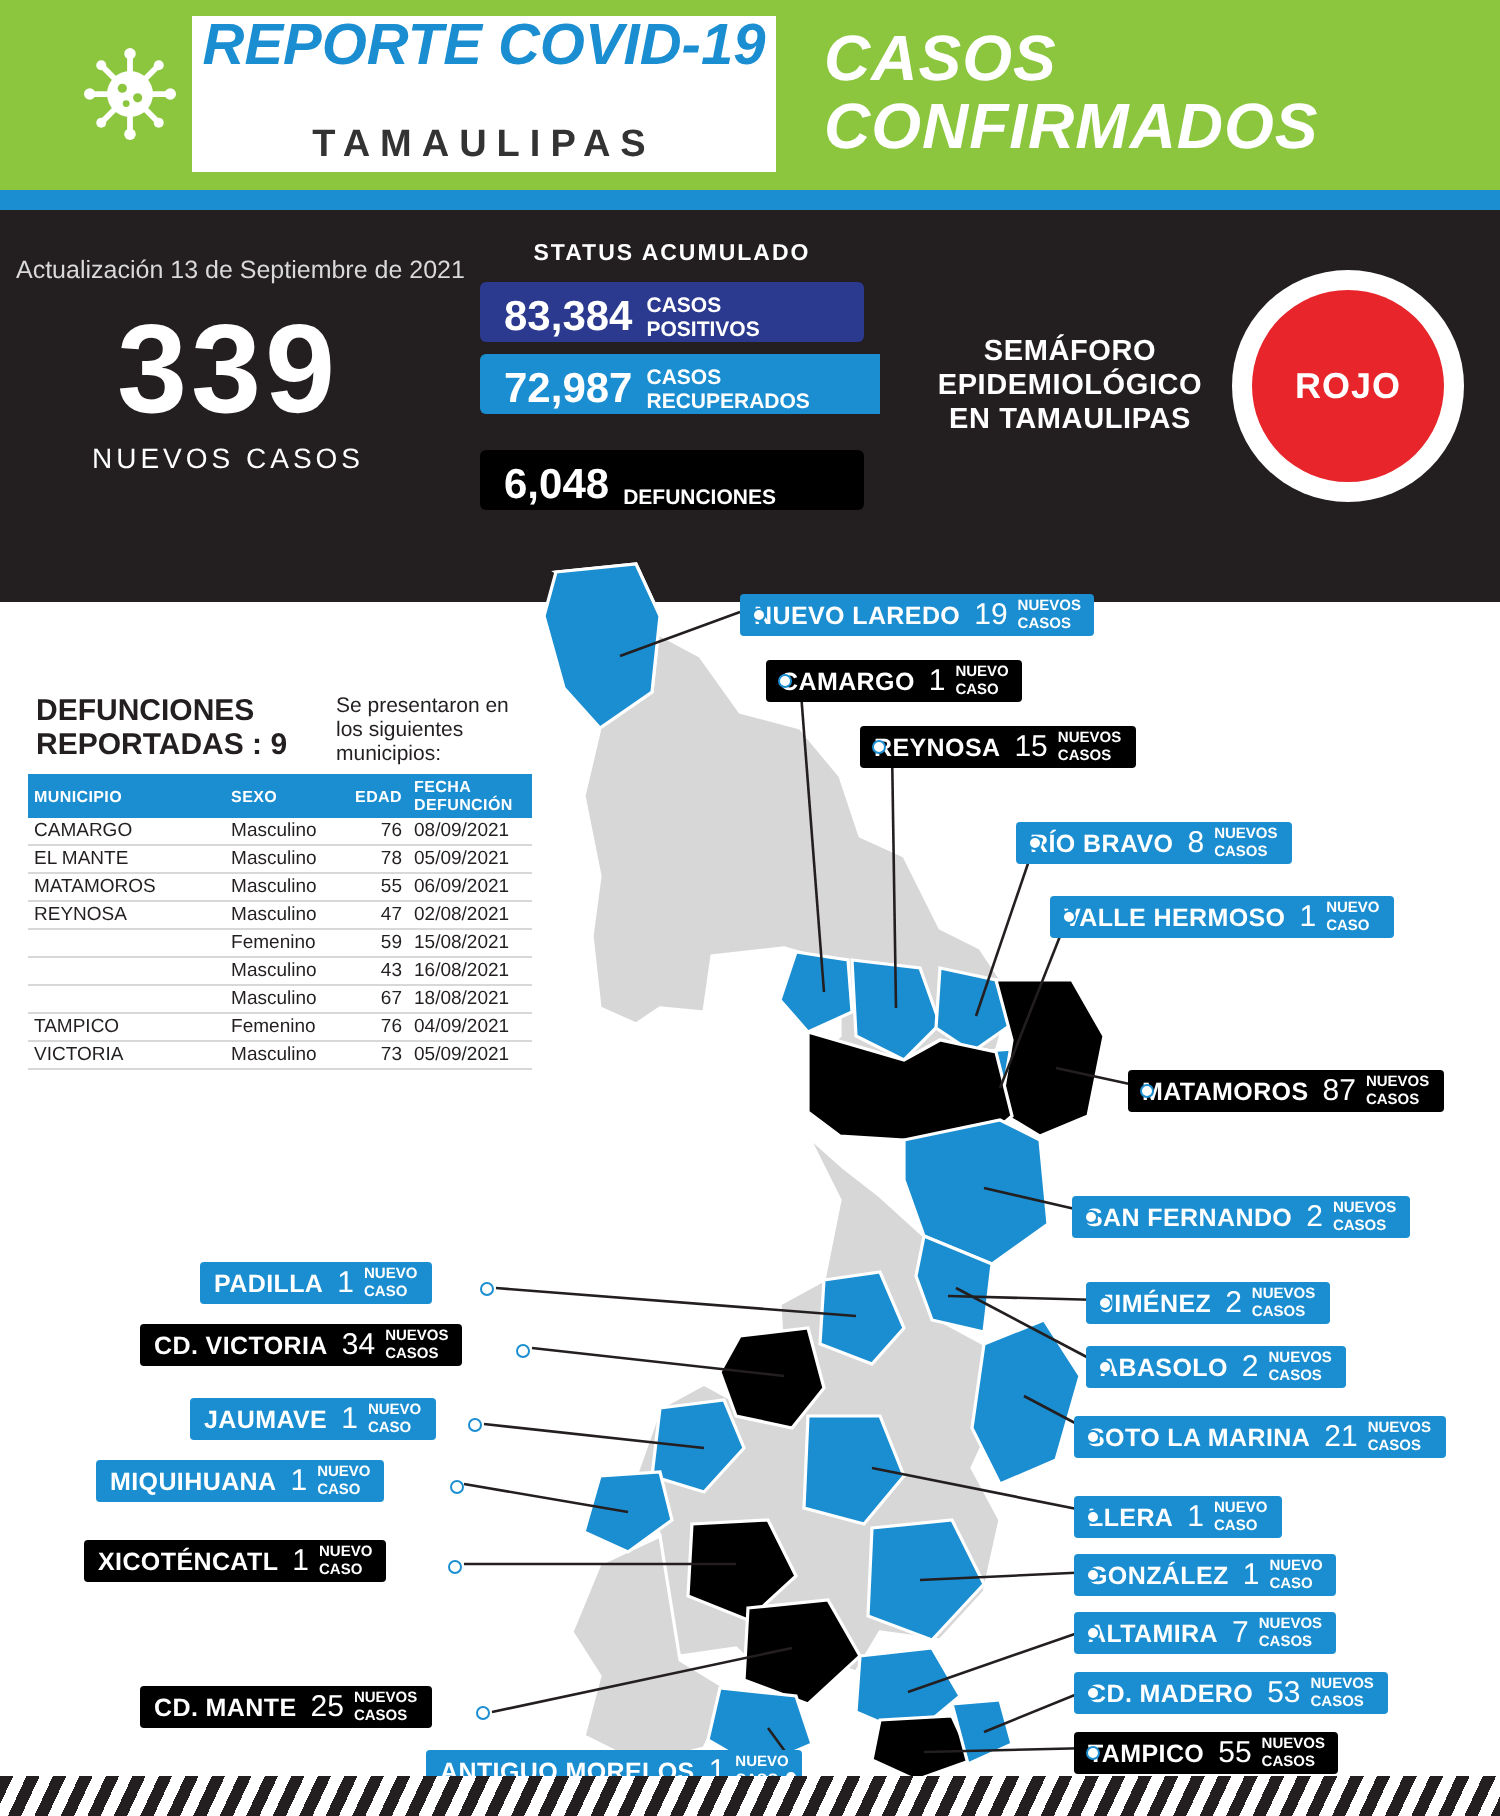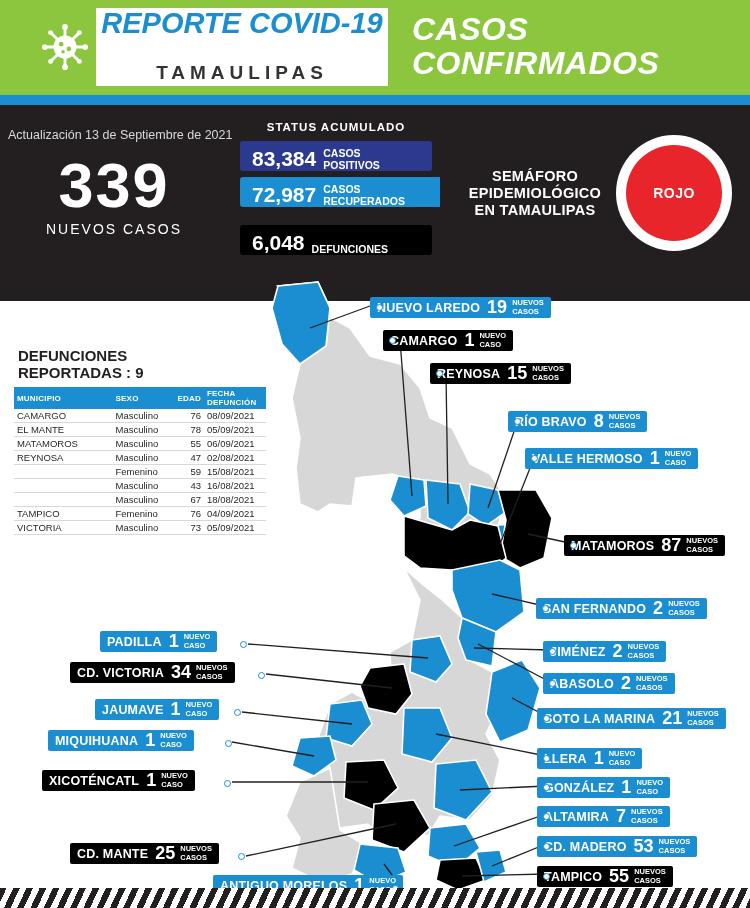--- a/index.html
+++ b/index.html
@@ -95,21 +95,21 @@
   }
   .sem-circle-outer {
     position:absolute; left:616px; top:135px; width:116px; height:116px;
     background:#ffffff; border-radius:50%;
   }
   .sem-circle {
     position:absolute; left:626px; top:145px; width:96px; height:96px;
     background:#e8252a; border-radius:50%;
     display:flex; align-items:center; justify-content:center;
   }
-  .sem-circle span { color:#ffffff; font-size:14px; font-weight:bold; letter-spacing:0.5px;}
+  .sem-circle span { color:#ffffff; font-size:18px; font-weight:bold; letter-spacing:0.5px;}
 
   
   .deaths {
     position:absolute; left:8px; top:345px; width:252px; background:#ffffff;
   }
   .deaths-head {
     position:relative; height:42px;
   }
   .deaths-title {
     position:absolute; left:10px; top:2px; color:#231f20; font-size:15px; font-weight:bold;
@@ -135,21 +135,21 @@
   
   .map { position:absolute; left:0; top:268px; width:750px; height:620px; }
   .map svg { position:absolute; left:0; top:0; }
 
   
   .chip {
     position:absolute; display:flex; align-items:center; border-radius:2px;
     padding:0 7px; height:21px; white-space:nowrap;
   }
   .chip .name { font-size:12.5px; font-weight:bold; color:#ffffff; letter-spacing:0.2px; }
-  .chip .val  { font-size:18px; font-weight:bold; color:#ffffff; margin-left:7px; }
+  .chip .val  { font-size:15px; font-weight:normal; color:#ffffff; margin-left:7px; }
   .chip .sub  { font-size:7.5px; font-weight:bold; color:#ffffff; margin-left:5px; line-height:8.5px; }
   .chip.blue { background:#1a8ed1; }
   .chip.black { background:#000000; }
   .dot {
     position:absolute; width:7px; height:7px; border-radius:50%; background:#ffffff;
     border:1.5px solid #1a8ed1;
   }
 
   
   .footer {
@@ -296,20 +296,21 @@
     </g>
   </svg>
 </div>
 
 <div class="deaths">
   <div class="deaths-head">
     <div class="deaths-title">
       <span>DEFUNCIONES</span><br>
       <span>REPORTADAS : 9</span>
     </div>
+    <div class="deaths-sub">Se presentaron en los siguientes municipios:</div>
   </div>
   <table class="dt">
     <thead>
       <tr>
         <th>MUNICIPIO</th>
         <th>SEXO</th>
         <th>EDAD</th>
         <th>FECHA DEFUNCIÓN</th>
       </tr>
     </thead>

